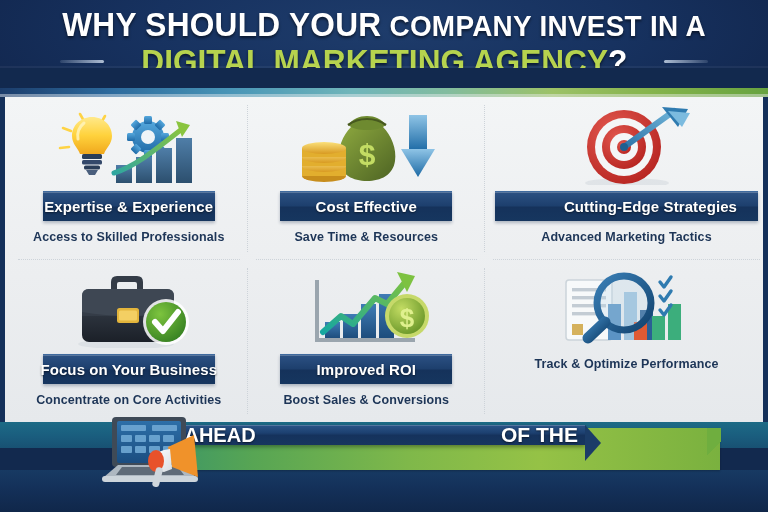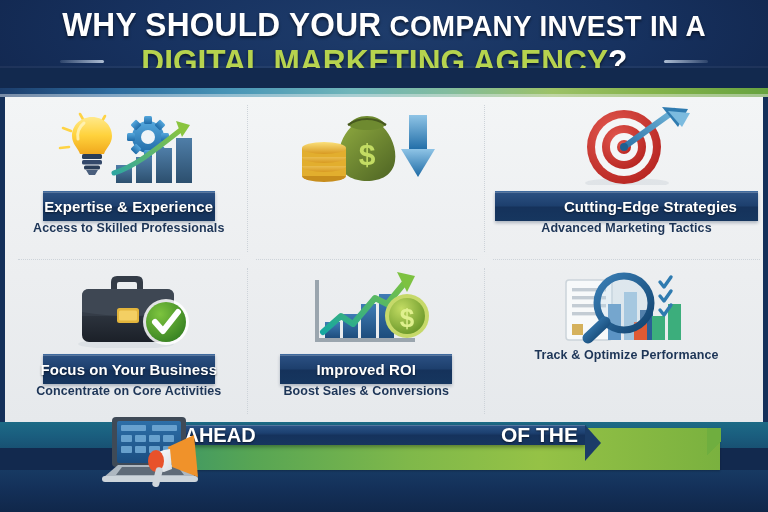--- a/index.html
+++ b/index.html
@@ -90,21 +90,21 @@
     display:flex;align-items:center;justify-content:center;
     color:#ffffff;font-size:15px;font-weight:bold;white-space:nowrap;
     background:linear-gradient(180deg,#2c5183 0%,#1d3f6d 48%,#15325b 52%,#16365f 100%);
     border-top:1px solid #3f6a9e;
     box-shadow:0 2px 3px rgba(30,50,80,.30), inset 0 1px 0 rgba(255,255,255,.22);
     text-shadow:0 1px 2px rgba(0,0,0,.5);
     letter-spacing:.1px;
   }
   .titleBar.wide{width:215px;padding-left:48px;}
   .sub{
-    color:#1d3557;font-size:12.5px;font-weight:bold;
+    margin-top:9px;color:#1d3557;font-size:12.5px;font-weight:bold;
     white-space:nowrap;letter-spacing:.1px;
   }
 
   
   .bottom{
     position:absolute;left:0;top:422px;width:768px;height:90px;
     background:linear-gradient(180deg,#1d5878 0%,#1a5druh 0%,#1a566f 1%,#184f6c 18%,#163f6a 42%,#163566 55%,#12305c 78%,#102a51 100%);
     overflow:hidden;
   }
   .bottom .seaband{
@@ -262,20 +262,22 @@
               <rect x="11" y="41" width="44" height="9" fill="#e2ae2e"></rect>
               <ellipse cx="33" cy="41" rx="22" ry="6" fill="url(#coinG)"></ellipse>
             </g>
 
             <g transform="translate(110,8)">
               <rect x="8" y="0" width="18" height="36" fill="url(#arwG)"></rect>
               <path d="M0 34 L34 34 L17 62 Z" fill="url(#arwG)"></path>
             </g>
           </svg>
         </div>
+        <div class="titleBar">Cost Effective</div>
+        <div class="sub">Save Time &amp; Resources</div>
       </div>
 
       <div class="cell hdiv">
         <div class="iconwrap">
           <svg width="150" height="78" viewBox="0 0 150 78">
             <defs>
               <radialGradient id="tgtG" cx="0.35" cy="0.3" r="0.8">
                 <stop offset="0" stop-color="#e2584f"></stop>
                   <stop offset="1" stop-color="#b5231f"></stop>
               </radialGradient>

